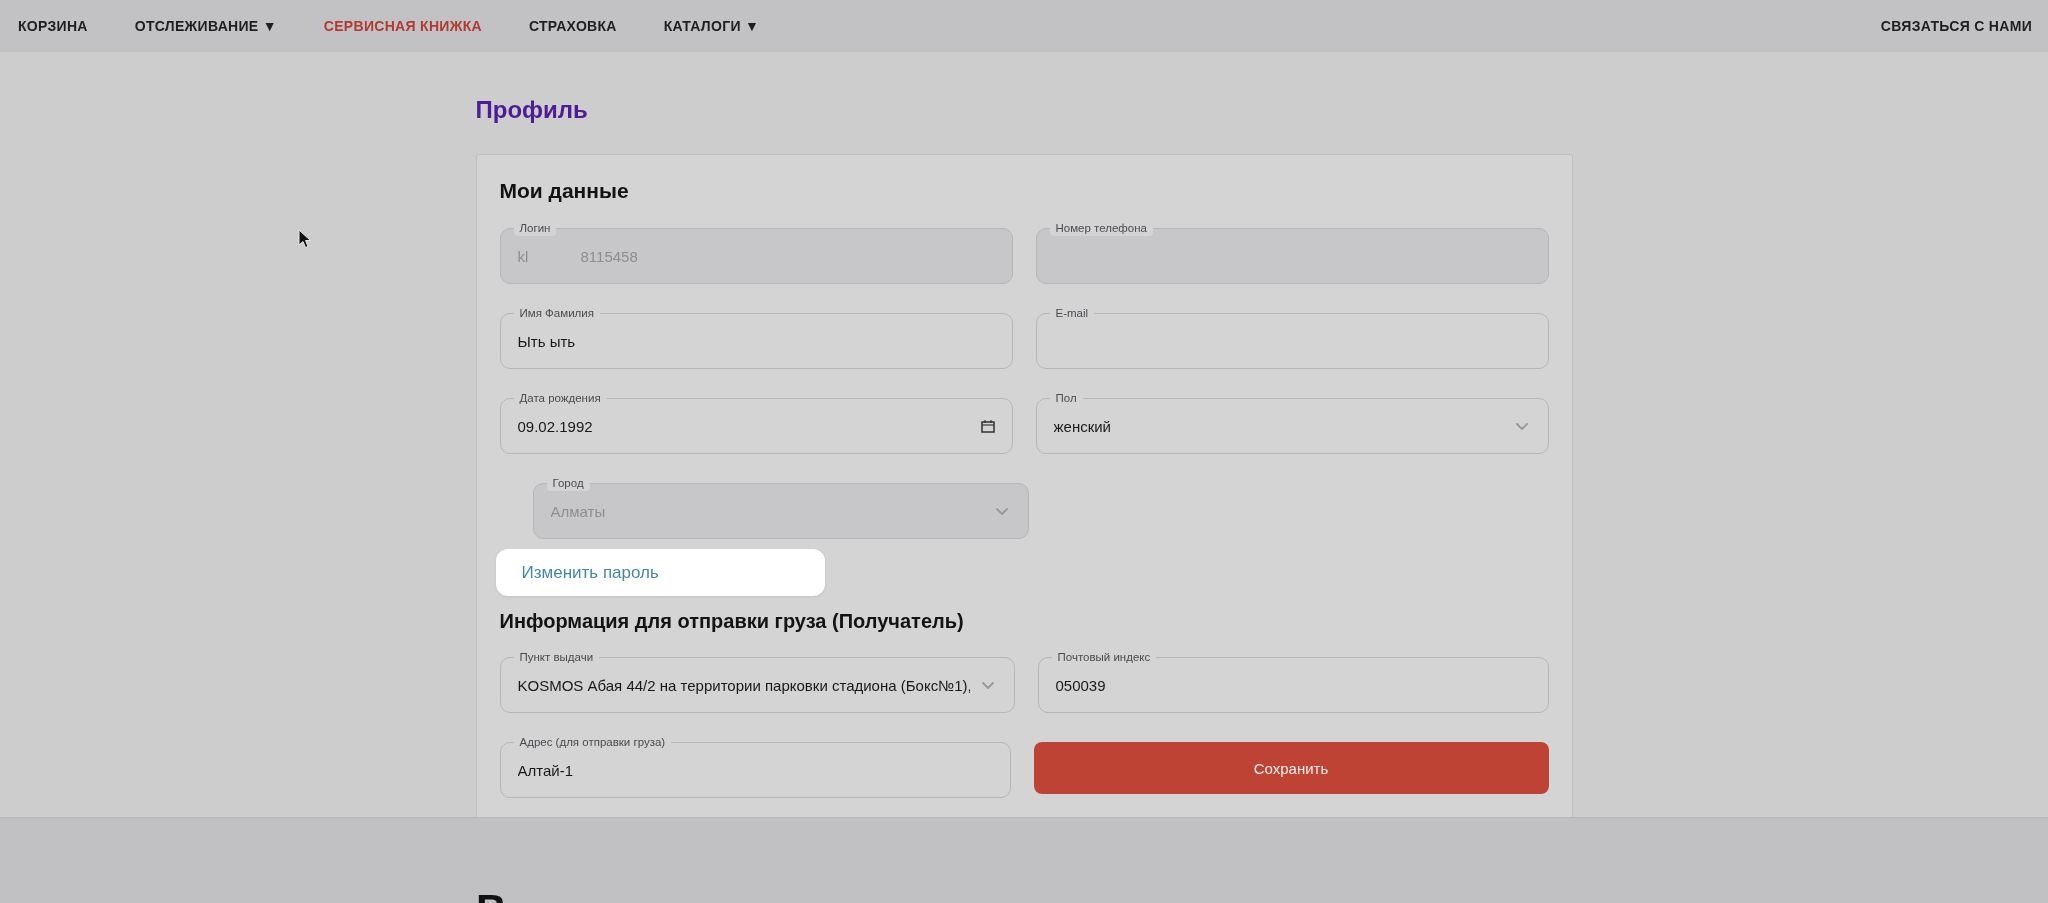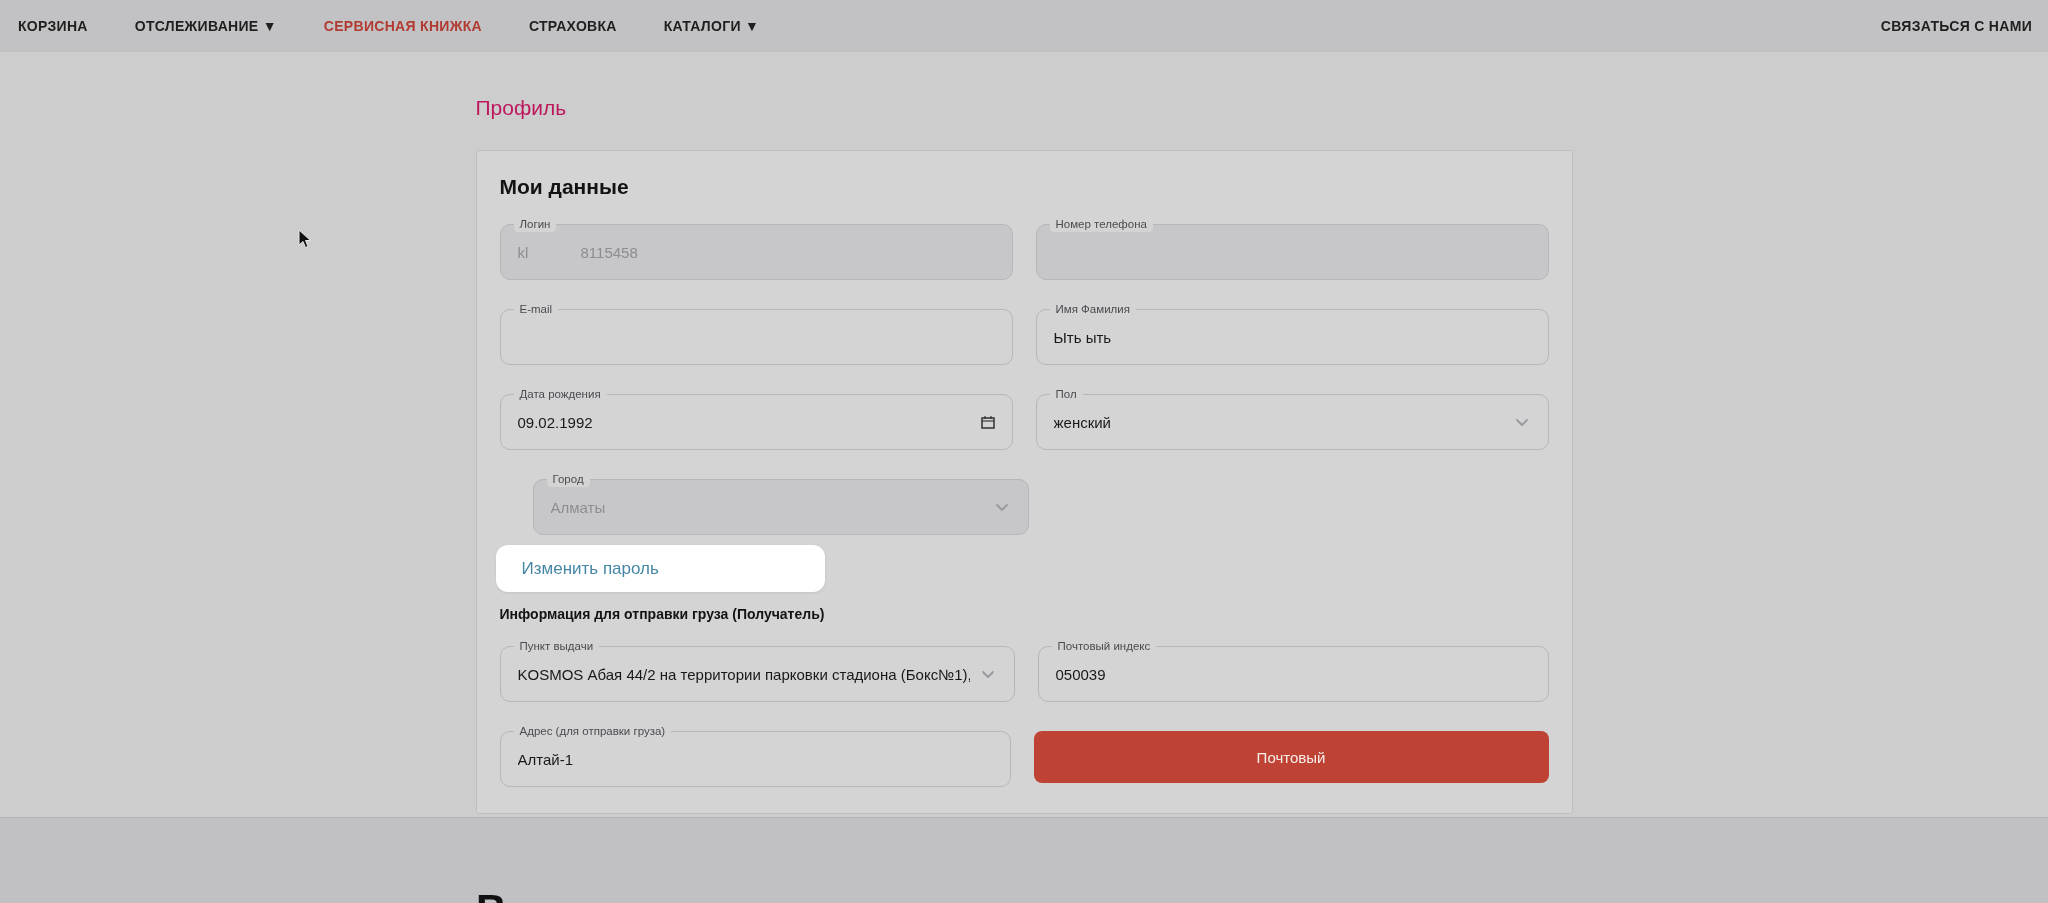--- a/index.html
+++ b/index.html
@@ -33,35 +33,35 @@
   .nav-spacer { flex:1; }
 
   
   .main-area {
     position:relative;
     height:765px; 
     background:#cdcdce;
   }
   .content { width:1097px; margin:0 auto; }
   .page-title {
-    font-size:21px;
-    font-weight:400;
+    font-size:24px;
+    font-weight:700;
     padding-top:44px;
-    color:#be185d;
+    color:#4c1d95;
   }
 
   .card {
     margin-top:30px;
     background:#d4d4d5;
     border:1px solid #bfbfc1;
     border-radius:3px;
     padding:24px 23px 26px 23px;
   }
   .section-title { font-size:21px; font-weight:700; color:#131315; }
-  .section-title.second { font-size:14px; margin:14px 0 0 0; }
+  .section-title.second { font-size:20px; margin:14px 0 0 0; }
 
   .form-grid { margin-top:25px; }
   .row { display:flex; gap:23px; margin-bottom:29px; }
   .col { width:515px; position:relative; }
 
   .field {
     position:relative;
     height:56px;
     border:1px solid #b7b7bb;
     border-radius:10px;
@@ -199,28 +199,28 @@
             <div class="field disabled">
               <span class="flabel">Номер телефона</span>
               <span class="value"></span>
             </div>
           </div>
         </div>
 
         <div class="row">
           <div class="col">
             <div class="field">
+              <span class="flabel">Имя Фамилия</span>
+              <span class="value">Ыть ыть</span>
+            </div>
+          </div>
+          <div class="col">
+            <div class="field">
               <span class="flabel">E-mail</span>
               <span class="value"></span>
-            </div>
-          </div>
-          <div class="col">
-            <div class="field">
-              <span class="flabel">Имя Фамилия</span>
-              <span class="value">Ыть ыть</span>
             </div>
           </div>
         </div>
 
         <div class="row">
           <div class="col">
             <div class="field">
               <span class="flabel">Дата рождения</span>
               <span class="value">09.02.1992</span>
               <span class="cal-icon">
@@ -288,21 +288,21 @@
         </div>
 
         <div class="row" style="margin-bottom:0;">
           <div class="col">
             <div class="field">
               <span class="flabel">Адрес (для отправки груза)</span>
               <span class="value">Алтай-1</span>
             </div>
           </div>
           <div class="col">
-            <button class="btn-save">Почтовый</button>
+            <button class="btn-save">Сохранить</button>
           </div>
         </div>
 
       </div>
     </div>
   </div>
 </div>
 
 <div class="footer-band">
   <div class="footer-heading">В</div>

